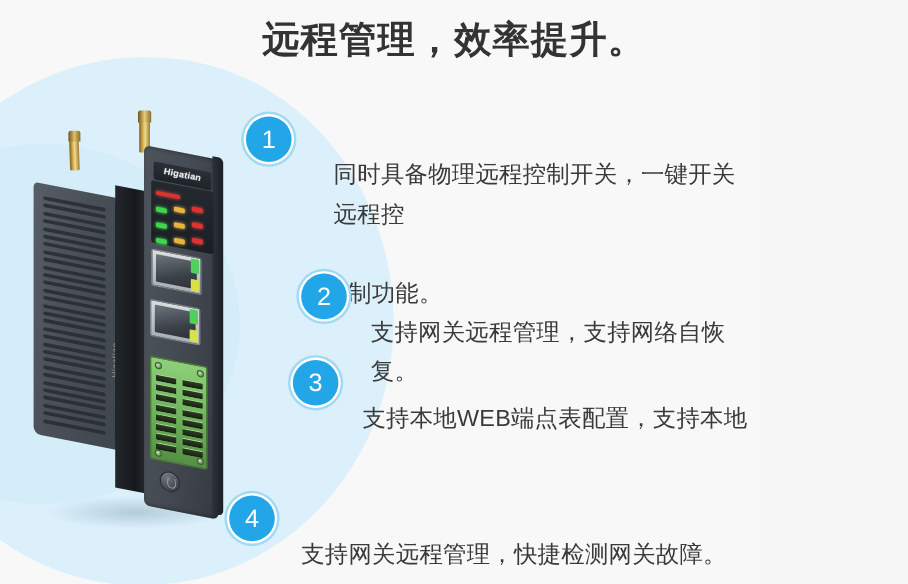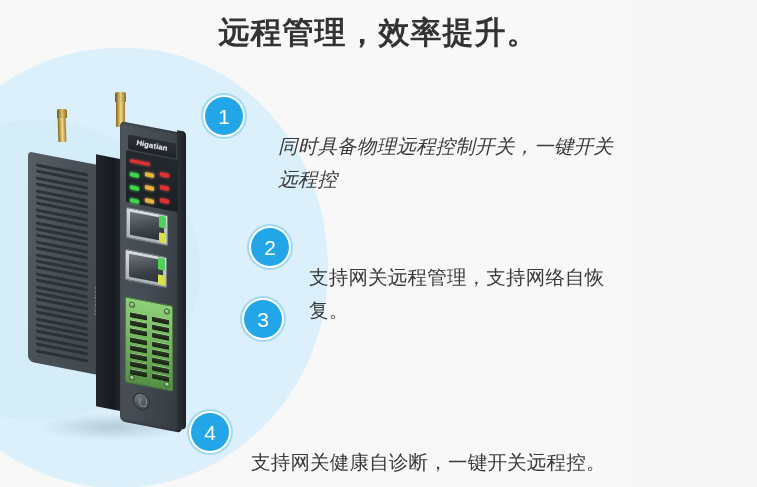--- a/index.html
+++ b/index.html
@@ -79,21 +79,21 @@
 
   #f1 { left: 205px; top: 97px; }
   #f1 .feature-text { margin-left: 17px; text-indent: 0; }
   #f2 { left: 251px; top: 228px; }
   #f2 .feature-text { margin-left: 20px; }
   #f3 { left: 244px; top: 300px; }
   #f3 .feature-text { margin-left: 20px; }
   #f4 { left: 191px; top: 413px; }
   #f4 .feature-text { margin-left: 22px; }
 
-  .line2 { display:block; padding-left: 18px; font-style: italic; }
+  .line2 { display:block; padding-left: 18px; }
   .line3 { display:block; padding-left: 30px; }
   .l3b   { display:block; padding-left: 2px; }
 
   
   #device {
     position: absolute;
     left: 20px; top: 95px;
     width: 190px; height: 350px;
   }
   
@@ -355,36 +355,38 @@
         <div class="tslot" style="left: 26px; top: 70.4px;"></div>
       </div>
 
     <div class="pwrbtn"></div>
   </div>
 
   <div class="feature" id="f1">
     <div class="badge">1</div>
     <div class="feature-text">
       <span class="line2">同时具备物理远程控制开关，一键开关远程控</span>
+      <span class="line3">制功能。</span>
     </div>
   </div>
 
   <div class="feature" id="f2">
     <div class="badge">2</div>
     <div class="feature-text">
       <span>支持网关远程管理，支持网络自恢复。</span>
     </div>
   </div>
 
   <div class="feature" id="f3">
     <div class="badge">3</div>
     <div class="feature-text">
+      <span>支持本地WEB端点表配置，支持本地</span>
     </div>
   </div>
 
   <div class="feature" id="f4">
     <div class="badge">4</div>
     <div class="feature-text">
-      <span>支持网关健康自诊断，一键开关远程控。</span>
+      <span>支持网关远程管理，快捷检测网关故障。</span>
     </div>
   </div>
 
 </div>
 
 </body></html>

